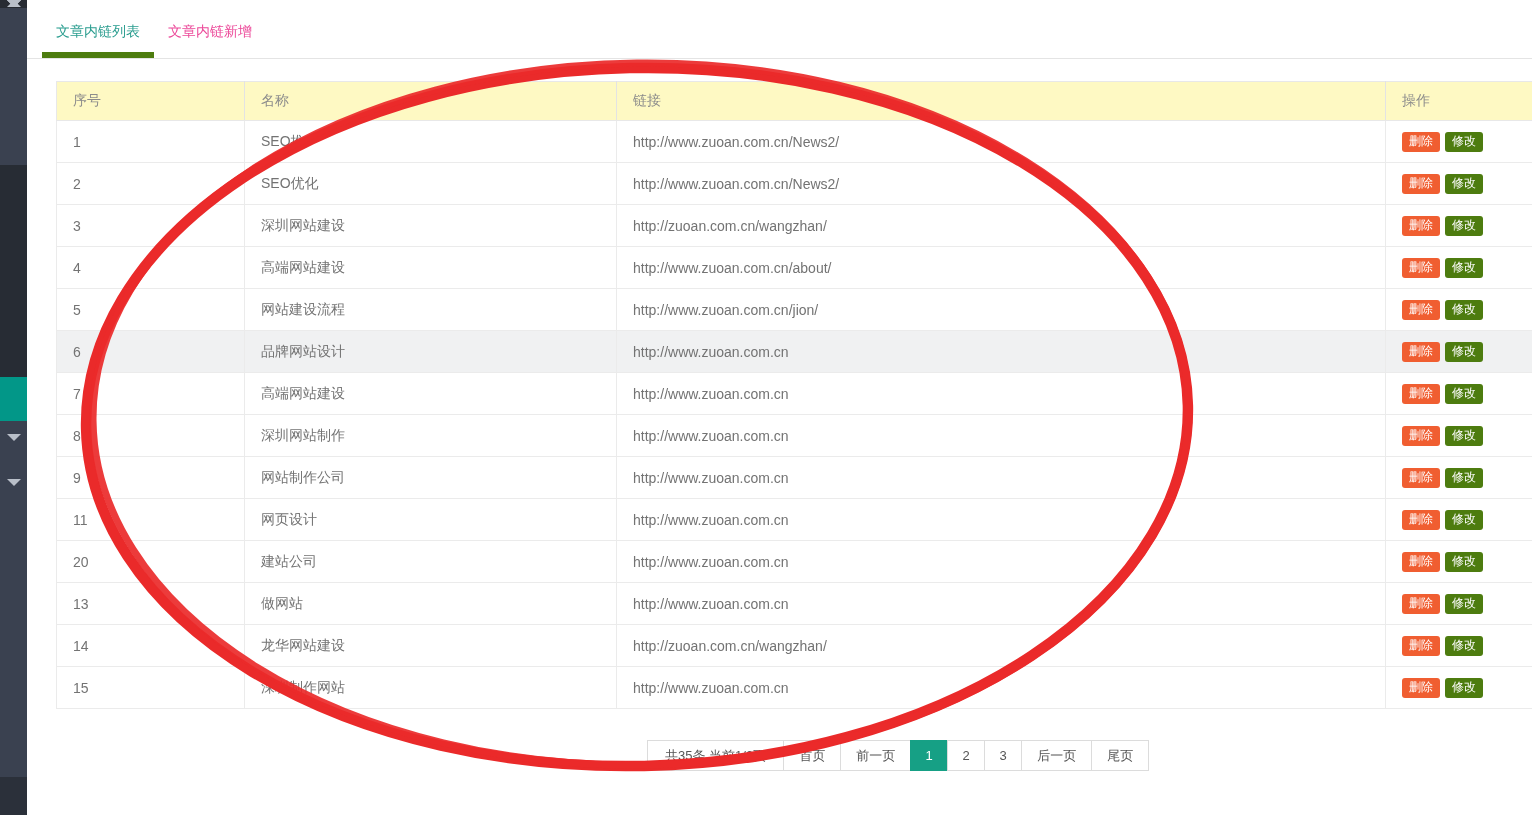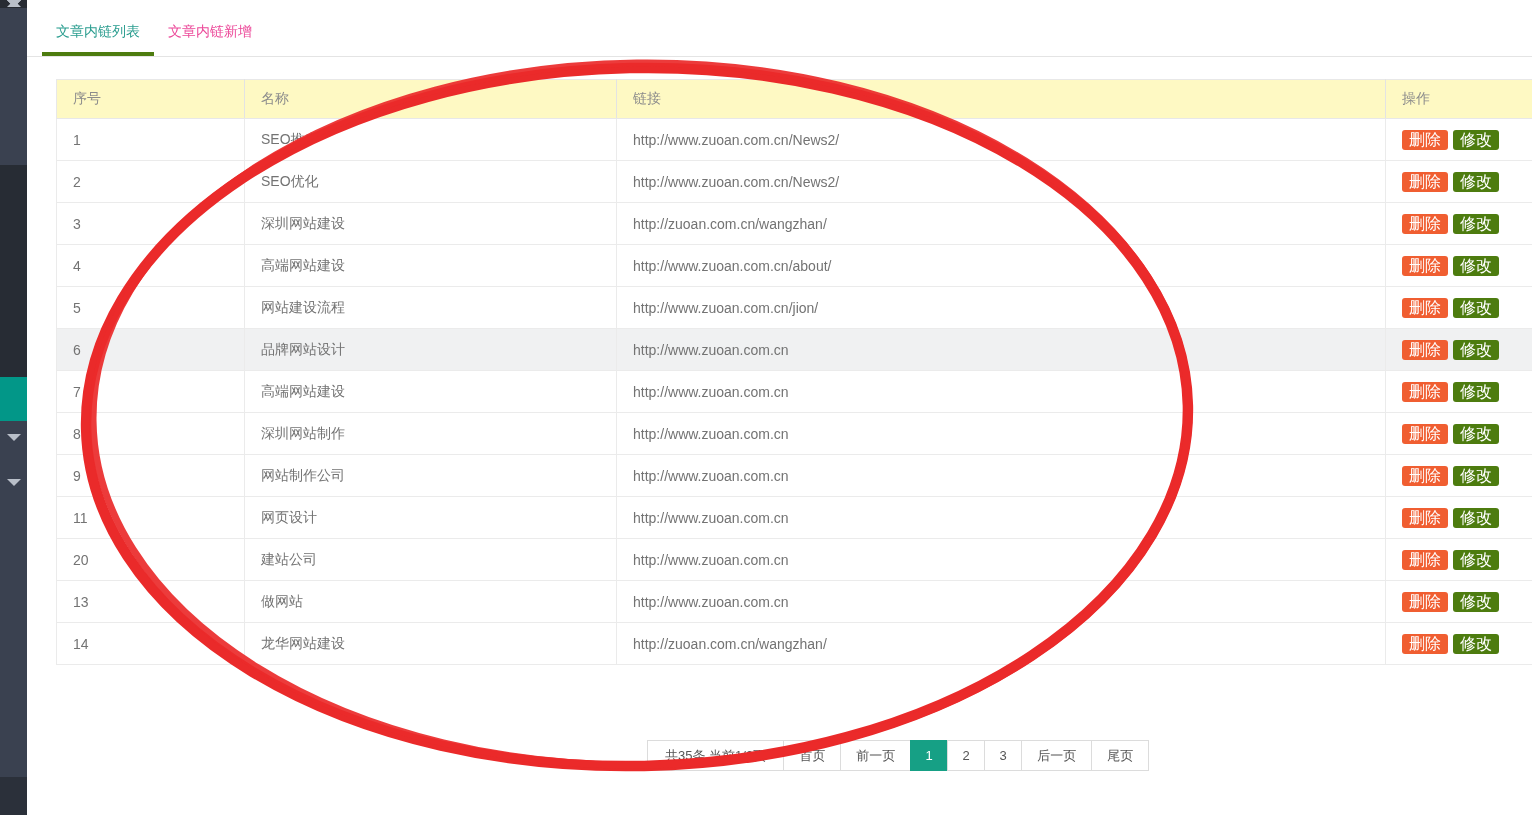--- a/index.html
+++ b/index.html
@@ -25,34 +25,34 @@
   .sb-arrow:nth-of-type(6){ top:479px; }
 
   
   #content { position:absolute; left:27px; top:0; width:1505px; height:815px; background:#fff; }
 
   
   #tabs { padding:22px 0 0 15px; border-bottom:1px solid #e4e4e4; }
   .tab { display:inline-block; padding:0 14px 12px 14px; font-size:14px; color:#ec4899;
          cursor:pointer; margin-right:0; }
   .tab + .tab { margin-left:0; }
-  .tab.active { color:#2a9d8f; border-bottom:4px solid #4d7c0f; padding-bottom:11px; }
+  .tab.active { color:#2a9d8f; border-bottom:6px solid #4d7c0f; padding-bottom:11px; }
 
   
   #linkTable { margin:22px 0 0 29px; border-collapse:collapse; table-layout:fixed; width:1476px;
                font-size:14px; }
   #linkTable col.c1 { width:188px; } #linkTable col.c2 { width:372px; }
   #linkTable col.c3 { width:769px; } #linkTable col.c4 { width:147px; }
   #linkTable th { height:39px; background:#fef9c3; color:#8c8c8c; font-weight:normal;
                   text-align:left; padding-left:16px; border:1px solid #e8e8e8; border-right:1px solid #e3e3e3; }
   #linkTable td { height:42px; color:#737373; padding-left:16px;
                   border:1px solid #ebebeb; background:#fff;
                   white-space:nowrap; overflow:hidden; }
   #linkTable tr.hl td { background:#f0f1f2; }
-  .btn { display:inline-block; padding:2px 7px 3px 7px; border-radius:3px; font-size:16px;
+  .btn { display:inline-block; padding:2px 7px 3px 7px; border-radius:3px; font-size:12px;
          color:#fff; cursor:pointer; border:none; line-height:15px; }
   .btn.del { background:#f05e31; margin-right:5px; }
   .btn.mod { background:#4d7c0f; }
 
   
   #pager { position:absolute; left:621px; top:740px; display:flex; font-size:13px; color:#555; }
   .pg { height:31px; line-height:29px; border:1px solid #dcdcdc; background:#fff;
         padding:0 15px; margin-left:-1px; cursor:pointer; }
   .pg.info { padding:0 17px; cursor:default; }
   .pg.num  { width:38px; padding:0; text-align:center; }
@@ -173,20 +173,26 @@
             <td>做网站</td>
             <td>http://www.zuoan.com.cn</td>
             <td><span class="btn del">删除</span><span class="btn mod">修改</span></td>
           </tr>
           <tr>
             <td>14</td>
             <td>龙华网站建设</td>
             <td>http://zuoan.com.cn/wangzhan/</td>
             <td><span class="btn del">删除</span><span class="btn mod">修改</span></td>
           </tr>
+          <tr>
+            <td>15</td>
+            <td>深圳制作网站</td>
+            <td>http://www.zuoan.com.cn</td>
+            <td><span class="btn del">删除</span><span class="btn mod">修改</span></td>
+          </tr>
         </tbody>
     </table>
 
     <div id="pager">
       <span class="pg info">共35条 当前1/3页</span>
 
     <span class="pg">首页</span>
         <span class="pg">前一页</span>
         <span class="pg num active">1</span>
         <span class="pg num">2</span>

